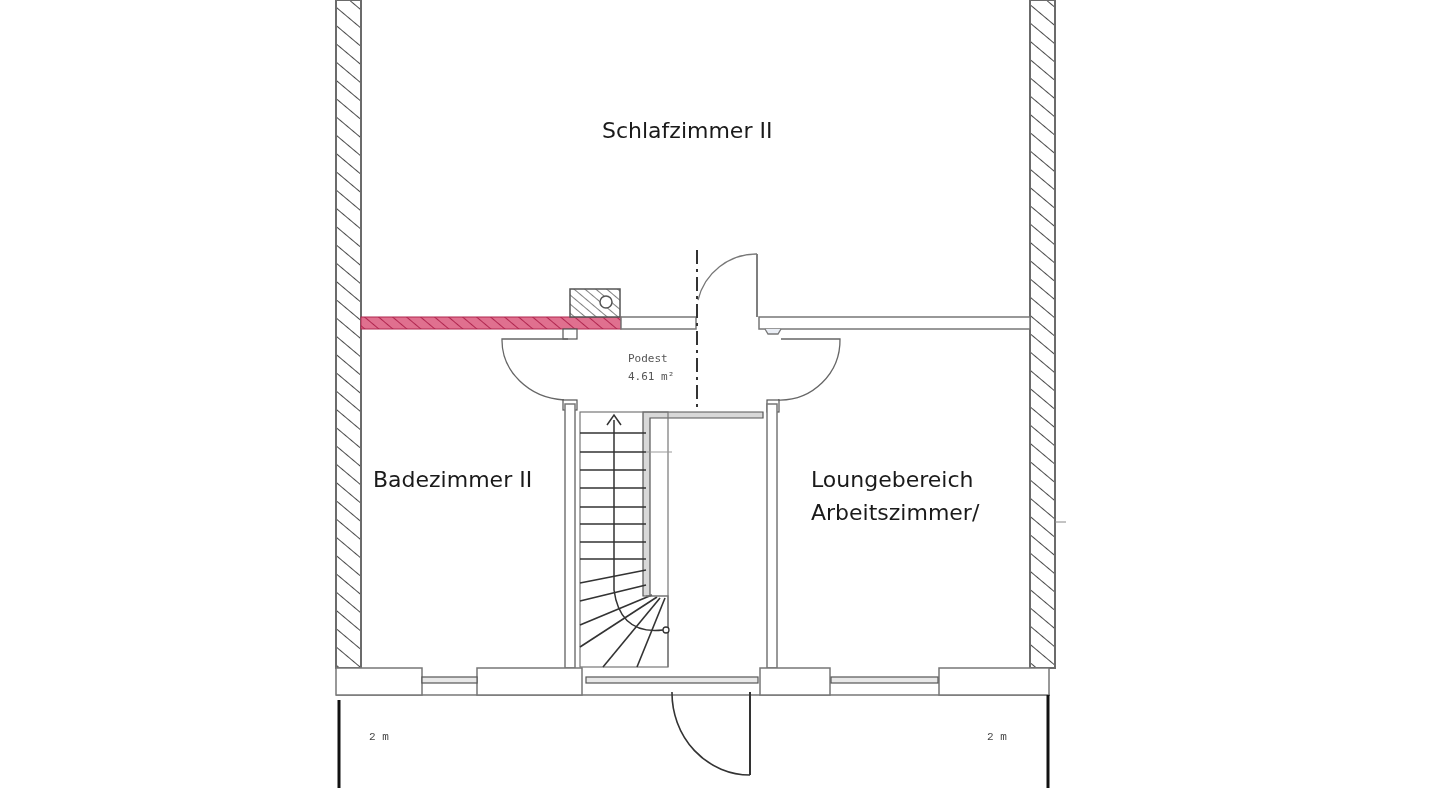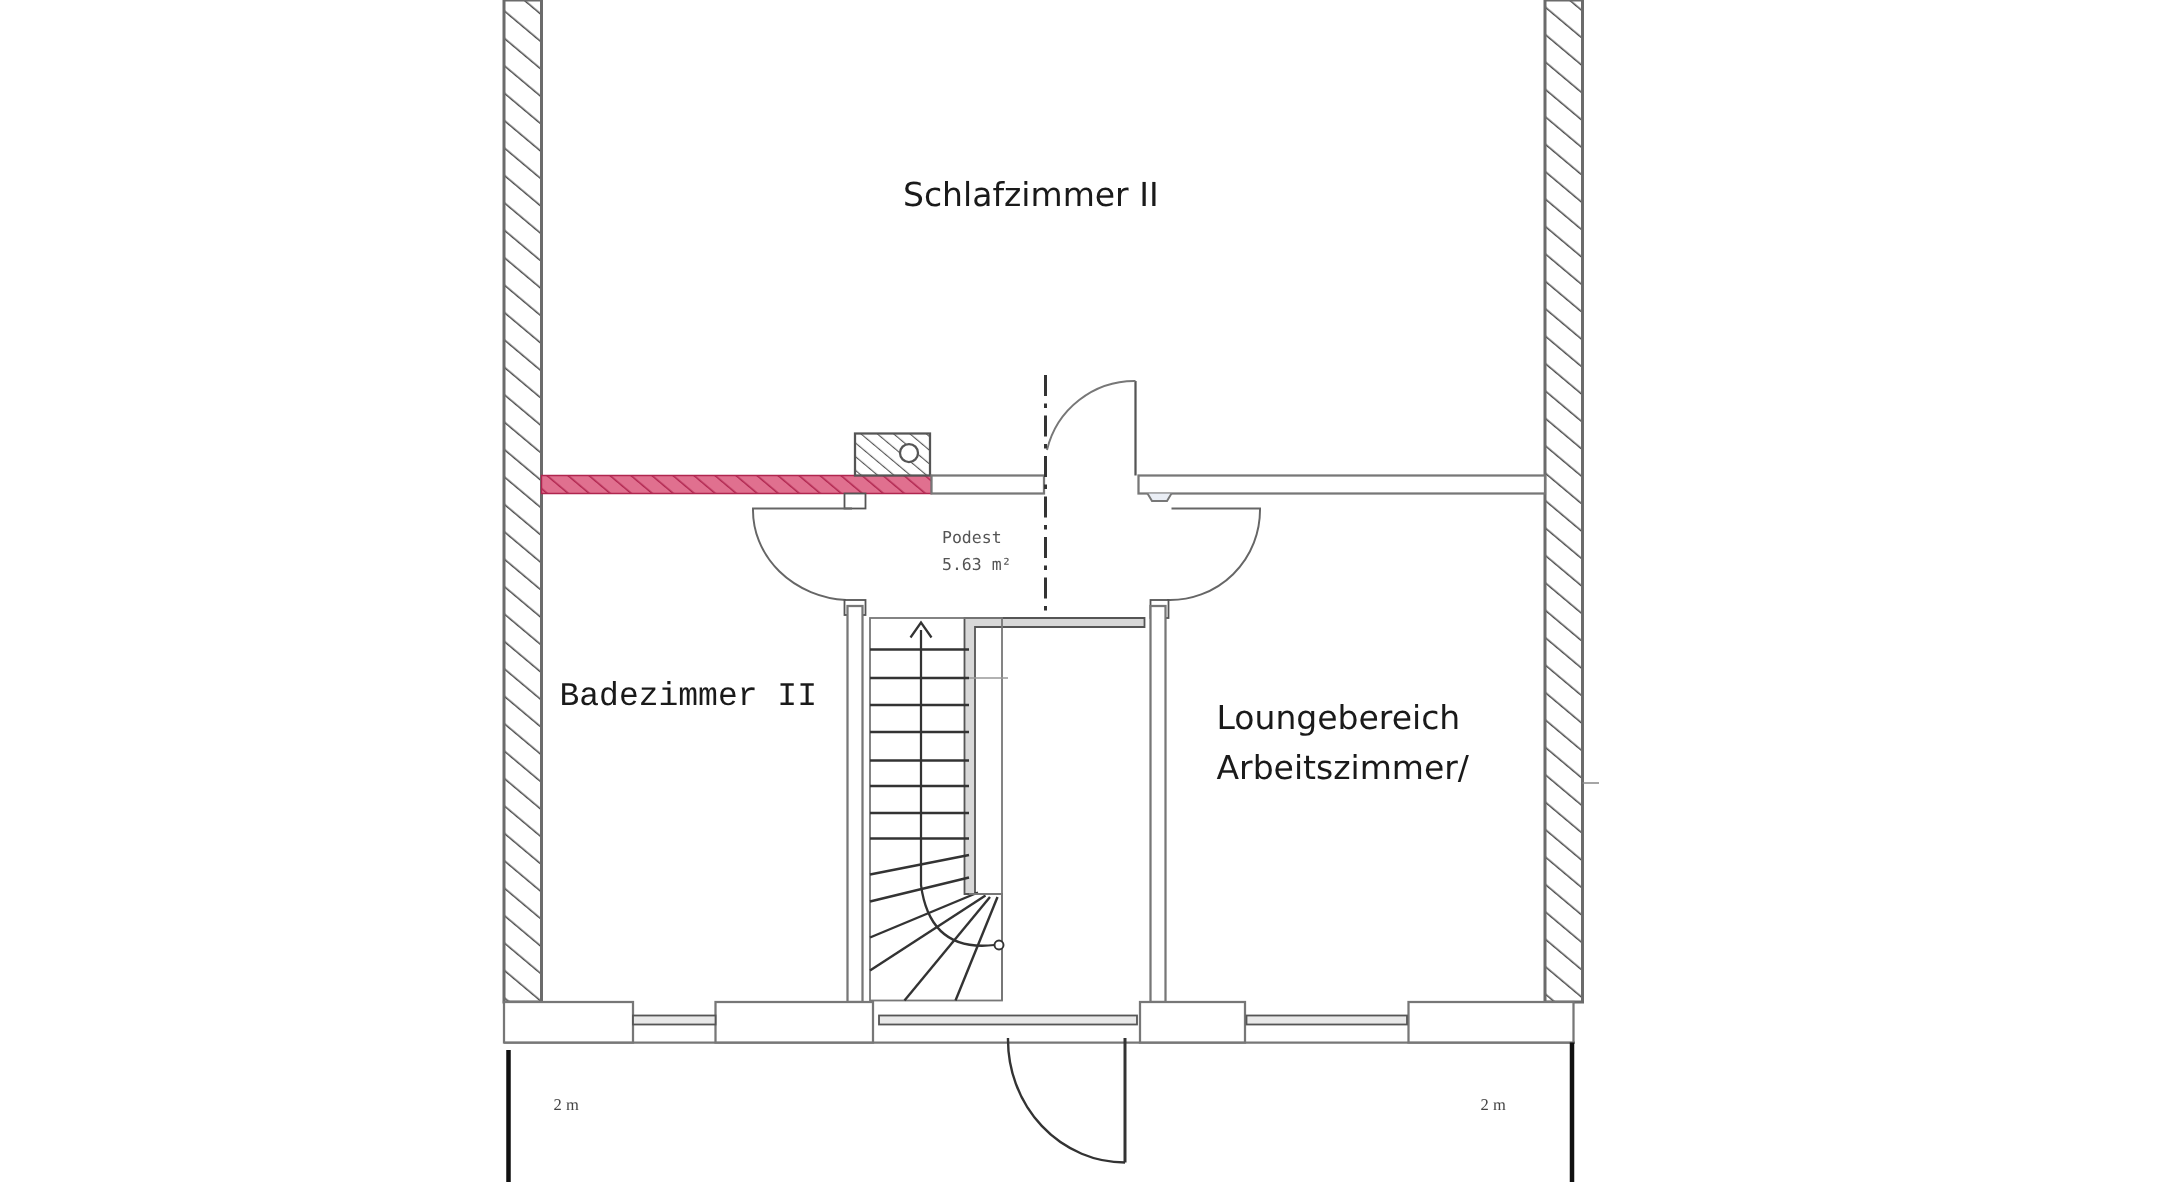--- a/index.html
+++ b/index.html
@@ -16,21 +16,21 @@
     .small-label {
       position: absolute;
       font-family: "DejaVu Sans Mono", monospace;
       font-size: 11px;
       color: #555;
       line-height: 1.6;
       white-space: nowrap;
     }
     .dim-label {
       position: absolute;
-      font-family: Liberation Serif, serif;
+      font-family: Liberation Mono, monospace;
       font-size: 11px;
       color: #444;
       white-space: nowrap;
     }
   </style>
 </head>
 <body>
 
 <svg id="plan" xmlns="http://www.w3.org/2000/svg" width="1440" height="788" viewBox="0 0 1440 788">
   <defs>
@@ -146,26 +146,26 @@
   </g>
 
   <g>
     <line x1="339" y1="700" x2="339" y2="788" stroke="#111" stroke-width="3"></line>
     <line x1="1048" y1="695" x2="1048" y2="788" stroke="#111" stroke-width="3"></line>
   </g>
 </svg>
 
 <div class="room-label" style="left:602px; top:114px;">Schlafzimmer II</div>
 
-<div class="room-label" style="left:373px; top:448px;font-family:Liberation Mono, monospace;">Badezimmer II</div>
+<div class="room-label" style="left:373px; top:463px;">Badezimmer II</div>
 
 <div class="room-label" style="left:811px; top:463px;">
   <div>Loungebereich</div>
   <div>Arbeitszimmer/</div>
 </div>
 
 <div class="small-label" style="left:628px; top:350px;">
   <div>Podest</div>
-  <div>5.63 m²</div>
+  <div>4.61 m²</div>
 </div>
 
 <div class="dim-label" style="left:369px; top:731px;">2 m</div>
 <div class="dim-label" style="left:987px; top:731px;">2 m</div>
 
 </body></html>

